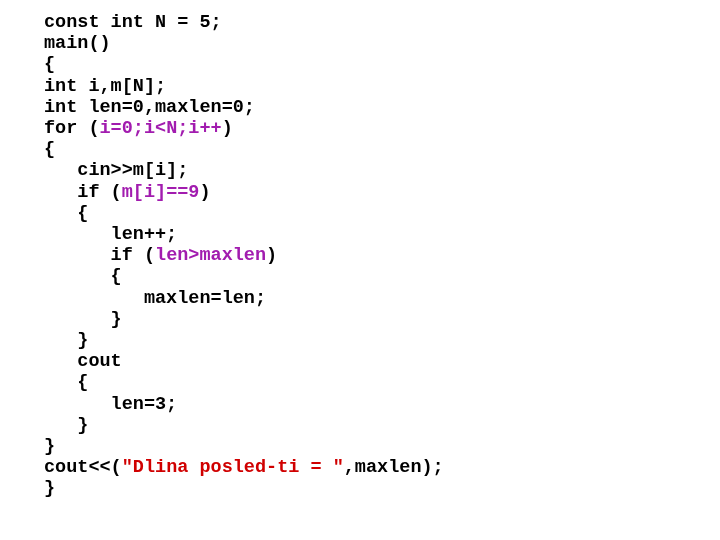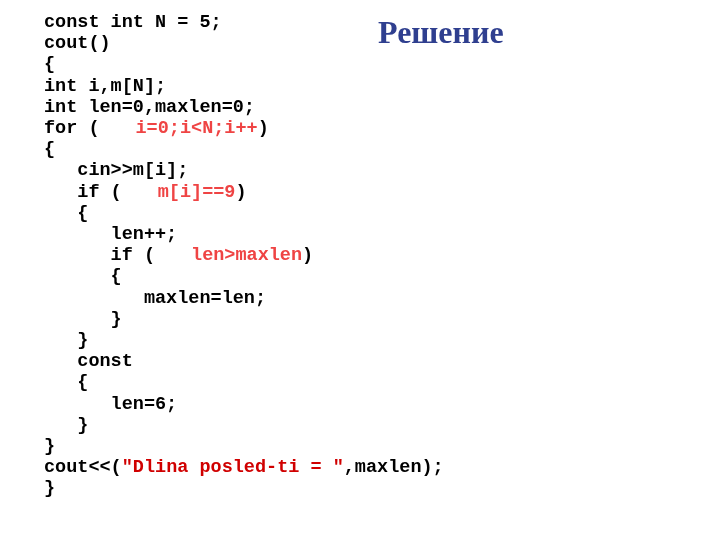--- a/index.html
+++ b/index.html
@@ -28,45 +28,44 @@
   .code {
     position: absolute;
     top: 12px;
     left: 44px;
     font-size: 18.5px;
     line-height: 21.2px;
     font-weight: bold;
     color: #000000;
     white-space: pre;
   }
-  .code .g { color: #ef4444; margin-left: 36px; }
+  .code .g { color: #a21caf; }
   .code .r { color: #d00000; }
 </style>
 </head>
 <body>
 
 <div class="page">
-  <div class="title">Решение</div>
 
   <div class="code"><span>const int N = 5;</span>
-<span>cout()</span>
+<span>main()</span>
 <span>{</span>
 <span>int i,m[N];</span>
 <span>int len=0,maxlen=0;</span>
 <span>for (</span><span class="g">i=0;i&lt;N;i++</span><span>)</span>
 <span>{</span>
 <span>   cin&gt;&gt;m[i];</span>
 <span>   if (</span><span class="g">m[i]==9</span><span>)</span>
 <span>   {</span>
 <span>      len++;</span>
 <span>      if (</span><span class="g">len&gt;maxlen</span><span>)</span>
 <span>      {</span>
 <span>         maxlen=len;</span>
 <span>      }</span>
 <span>   }</span>
-<span>   const</span>
+<span>   cout</span>
 <span>   {</span>
-<span>      len=6;</span>
+<span>      len=3;</span>
 <span>   }</span>
 <span>}</span>
 <span>cout&lt;&lt;(</span><span class="r">"Dlina posled-ti = "</span><span>,maxlen);</span>
 <span>}</span></div>
 </div>
 
 </body></html>

